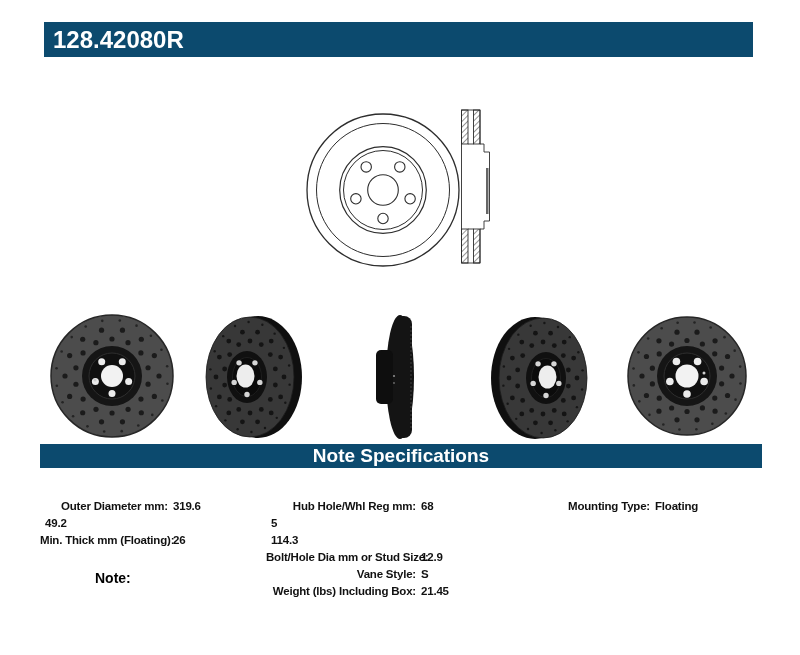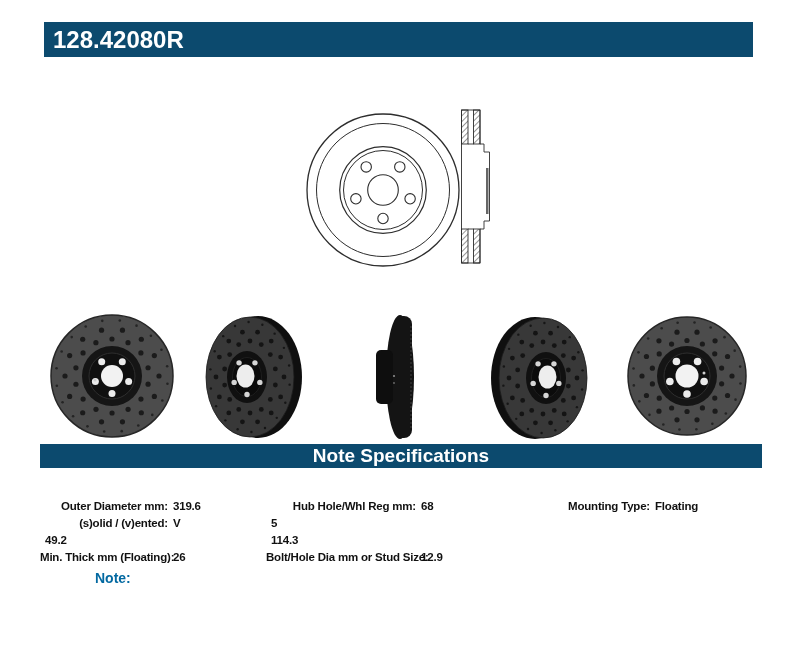--- a/index.html
+++ b/index.html
@@ -12,21 +12,21 @@
     box-sizing:border-box;display:flex;align-items:center;
   }
   #header-bar{left:44px;top:22px;width:709px;height:35px;justify-content:space-between;padding:0 9px;font-size:24px;}
   #spec-bar{left:40px;top:444px;width:722px;height:24px;justify-content:center;font-size:19px;}
   .abs{position:absolute;}
   .spec-col{position:absolute;top:470px;margin-top:28px;}
   .spec-row{display:flex;line-height:17px;font-weight:bold;font-size:11.5px;color:#111;letter-spacing:-0.2px;white-space:nowrap;}
   .spec-row .lbl{width:var(--lw);text-align:right;}
   .spec-row .lbl::after{content:":";}
   .spec-row .val{margin-left:5px;text-align:left;}
-  #note{position:absolute;left:95px;top:570px;font-size:14px;font-weight:bold;color:#0369a1;}
+  #note{position:absolute;left:95px;top:570px;font-size:14px;font-weight:bold;color:#000000;}
   svg{display:block;}
 </style>
 </head>
 <body>
 
 <div class="bar" id="header-bar">
   <span>128.42080R</span>
 </div>
 
 <svg class="abs" style="left:295px;top:100px" width="205" height="175" viewBox="295 100 205 175">
@@ -352,24 +352,20 @@
 <div class="bar" id="spec-bar">
   <span>Note Specifications</span>
 </div>
 
 <div class="spec-col" style="left:40px;--lw:128px">
   <div class="spec-row">
     <span class="lbl">Outer Diameter mm</span>
     <span class="val">319.6</span>
   </div>
   <div class="spec-row">
-    <span class="lbl">(s)olid / (v)ented</span>
-    <span class="val">V</span>
-  </div>
-  <div class="spec-row">
     <span class="val">49.2</span>
   </div>
   <div class="spec-row">
     <span class="lbl">Min. Thick mm (Floating)</span>
     <span class="val">26</span>
   </div>
 </div>
 
 <div class="spec-col" style="left:266px;--lw:150px">
   <div class="spec-row">
@@ -379,20 +375,28 @@
   <div class="spec-row">
     <span class="val">5</span>
   </div>
   <div class="spec-row">
     <span class="val">114.3</span>
   </div>
   <div class="spec-row">
     <span class="lbl">Bolt/Hole Dia mm or Stud Size</span>
     <span class="val">12.9</span>
   </div>
+  <div class="spec-row">
+    <span class="lbl">Vane Style</span>
+    <span class="val">S</span>
+  </div>
+  <div class="spec-row">
+    <span class="lbl">Weight (lbs) Including Box</span>
+    <span class="val">21.45</span>
+  </div>
 </div>
 
 <div class="spec-col" style="left:560px;--lw:90px">
   <div class="spec-row">
     <span class="lbl">Mounting Type</span>
     <span class="val">Floating</span>
   </div>
 </div>
 
 <div id="note">Note:</div>

